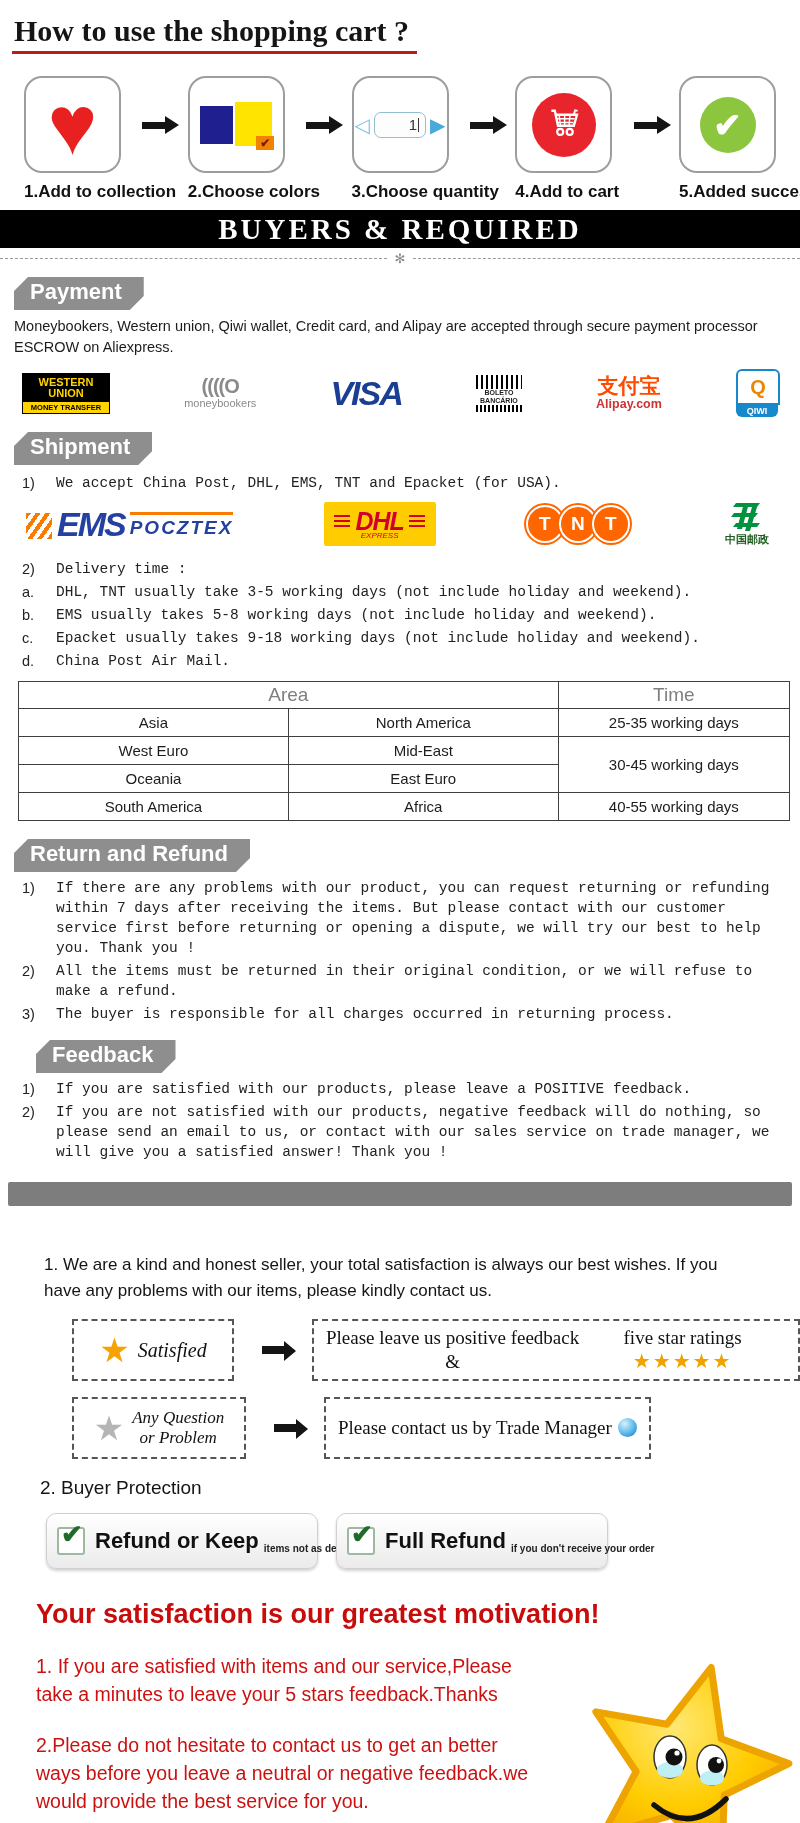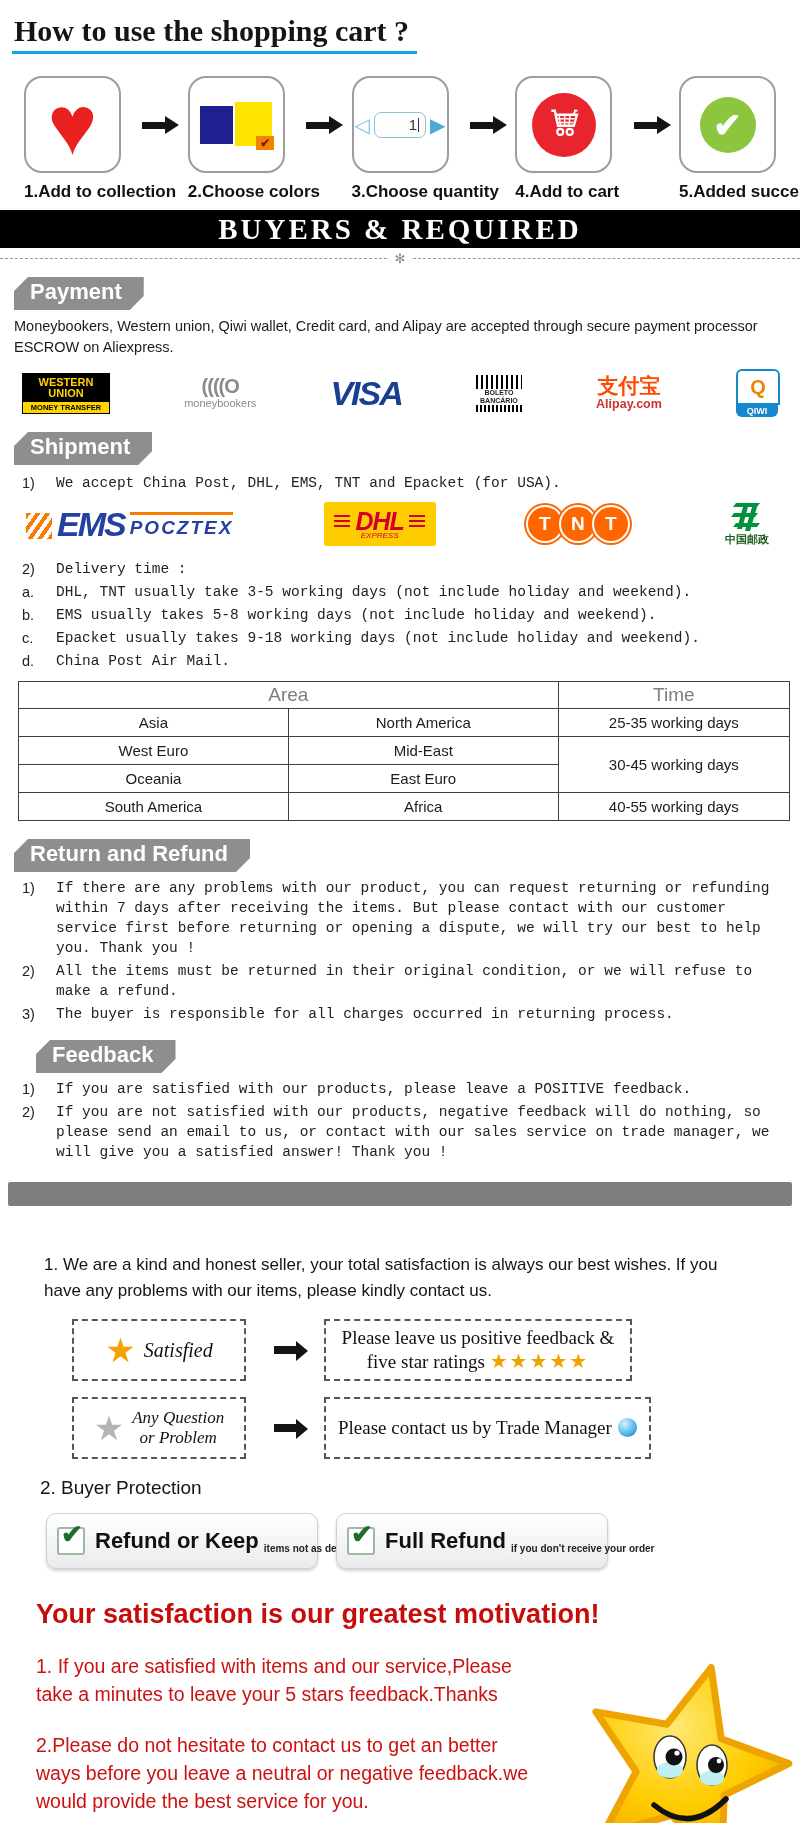--- a/index.html
+++ b/index.html
@@ -1,21 +1,21 @@
 <!DOCTYPE html>
 <html><head>
 <meta charset="utf-8">
 <style>
   html,body{margin:0;padding:0;}
   body{width:800px;background:#fff;font-family:"Liberation Sans",sans-serif;color:#222;}
   .wrap{width:800px;overflow:hidden;}
 
   
   .title{margin:14px 0 0 12px;font-family:"Liberation Serif",serif;font-size:30px;color:#151515;
-         display:inline-block;border-bottom:3px solid #0ea5e9;padding:0 8px 3px 2px;}
+         display:inline-block;border-bottom:3px solid #b91c1c;padding:0 8px 3px 2px;}
 
   
   .steps{display:flex;justify-content:space-between;align-items:flex-start;padding:0 24px;margin-top:22px;}
   .step{width:97px;text-align:center;}
   .stepbox{width:97px;height:97px;border:2px solid #9d9d9d;border-radius:18px;background:#fff;
            box-sizing:border-box;display:flex;align-items:center;justify-content:center;position:relative;}
   .steplabel{margin-top:9px;font-size:17px;font-weight:bold;color:#111;white-space:nowrap;display:inline-block;}
   .heart{font-size:84px;line-height:84px;color:#e82020;}
   .swatches{position:relative;width:72px;height:46px;}
   .sw-blue{position:absolute;left:0;top:4px;width:33px;height:38px;background:#1f1f8f;}
@@ -100,21 +100,21 @@
   table.ship td{border:1px solid #3f3f3f;text-align:center;font-size:15px;padding:5px 0;color:#1c1c1c;}
 
   
   .graybar{height:24px;background:#7d7d7d;margin:20px 8px 0 8px;border-radius:2px;}
 
   
   .intro{margin:46px 60px 0 44px;font-size:17px;line-height:1.5;color:#151515;}
   .dashrow{display:flex;align-items:center;margin:16px 0 0 72px;}
   .dashbox{border:2px dashed #555;display:flex;align-items:center;justify-content:center;background:#fff;}
   .db-left{width:170px;height:58px;gap:8px;}
-  .db-right{min-width:280px;height:58px;padding:0 12px;flex-direction:column;}
+  .db-right{min-width:280px;height:58px;padding:0 12px;flex-direction:row;}
   .star-gold{color:#f5a300;font-size:34px;line-height:30px;}
   .star-gray{color:#b5b5b5;font-size:34px;line-height:30px;}
   .satisfied-txt{font-family:"Liberation Serif",serif;font-style:italic;font-size:20px;color:#111;}
   .q-txt{font-family:"Liberation Serif",serif;font-style:italic;font-size:17px;color:#111;line-height:1.15;text-align:center;}
   .serif-msg{font-family:"Liberation Serif",serif;font-size:19px;color:#111;line-height:1.25;text-align:center;}
   .msg-stars{color:#f0a200;font-size:20px;letter-spacing:2px;}
   .midarrow{margin:0 28px;flex:none;width:22px;height:8px;background:#141414;position:relative;}
   .midarrow::after{content:"";position:absolute;right:-12px;top:-5px;border-left:12px solid #141414;
                    border-top:10px solid transparent;border-bottom:10px solid transparent;}
   .tm-icon{display:inline-block;width:19px;height:19px;border-radius:50%;vertical-align:-3px;margin-left:6px;

